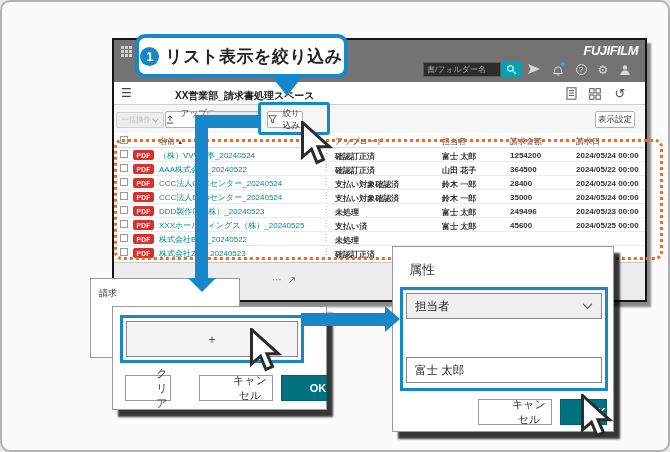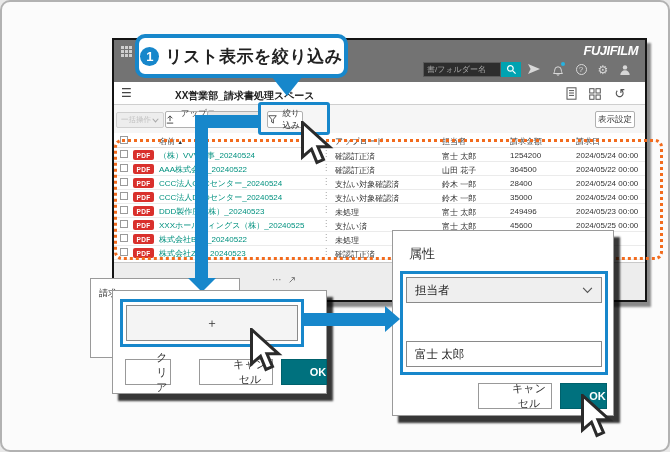--- a/index.html
+++ b/index.html
@@ -57,21 +57,21 @@
         border:1px solid #9a9a9a; }
   .rows { position:absolute; left:0; top:108px; width:531px; }
   .trow { position:relative; height:14px; background:#fff; border-bottom:1px solid #ebebeb; }
   .trow .cb { top:2px; }
   .pdfbadge { position:absolute; left:19px; top:2px; width:21px; height:10px; background:#d9302c;
               border-radius:2px; color:#fff; font-size:6.5px; font-weight:bold; display:flex;
               align-items:center; justify-content:center; letter-spacing:0.3px; }
   .doclink { position:absolute; left:45px; top:2px; font-size:8px; color:#00917f;
              text-decoration:none; white-space:nowrap; }
   .rowdots { position:absolute; left:208px; top:1px; font-size:8px; color:#999; }
-  .trow .cell { font-size:8px; color:#333; }
+  .trow .cell { font-size:8px; color:#333;font-weight:bold; }
 
   .wfooter { position:absolute; left:0; top:222px; width:531px; height:38px;
              background:#ededed; border-top:1px solid #c9c9c9; }
   .scroll-thumb { position:absolute; left:2px; top:18px; width:38px; height:5px;
                   background:#b5b5b5; border-radius:3px; }
   .panel-mini-icons { position:absolute; left:158px; top:11px; font-size:10px; color:#777;
                       display:flex; gap:6px; align-items:center; }
 
   
   .dotted-frame { position:absolute; left:112px; top:137px; width:549px; height:121px;
@@ -96,21 +96,21 @@
                      border-left:14px solid transparent; border-right:14px solid transparent;
                      border-top:14px solid #1787cb; }
   .arrow-h2 { position:absolute; left:299px; top:311px; width:85px; height:13px; background:#1787cb; z-index:14; }
   .arrow-head-right { position:absolute; left:383px; top:304px; width:0; height:0;
                       border-top:13px solid transparent; border-bottom:13px solid transparent;
                       border-left:15px solid #1787cb; z-index:14; }
 
   .mini-panel { position:absolute; left:88px; top:276px; width:150px; height:80px; background:#fff;
                 border:1px solid #9a9a9a; font-size:9px; color:#333; padding:8px; }
 
-  .popup { background:#fff; border:1px solid #9a9a9a; box-shadow:6px 7px 2px rgba(0,0,0,0.78); }
+  .popup { background:#fff; border:1px solid #9a9a9a; box-shadow:6px 7px 2px rgba(0,0,0,0.78);margin-top:16px; }
   .filter-popup { position:absolute; left:110px; top:288px; width:215px; height:104px; z-index:10; }
   .blue-box { position:absolute; border:3px solid #1787cb; }
   .fp-bluebox { left:7px; top:8px; width:184px; height:48px; }
   .add-cond-btn { position:absolute; left:13px; top:14px; width:172px; height:36px; background:#f4f4f4;
                   border:1px solid #8a8a8a; font-size:12px; color:#333; display:flex; align-items:center;
                   justify-content:center; gap:6px; }
   .pbtn { position:absolute; height:26px; background:#fff; border:1px solid #999; font-size:11px;
           color:#333; display:flex; align-items:center; justify-content:center;padding-left:28px; }
   .pbtn-ok { background:#00717e; border:1px solid #00616c; color:#fff; font-weight:bold; }
 

